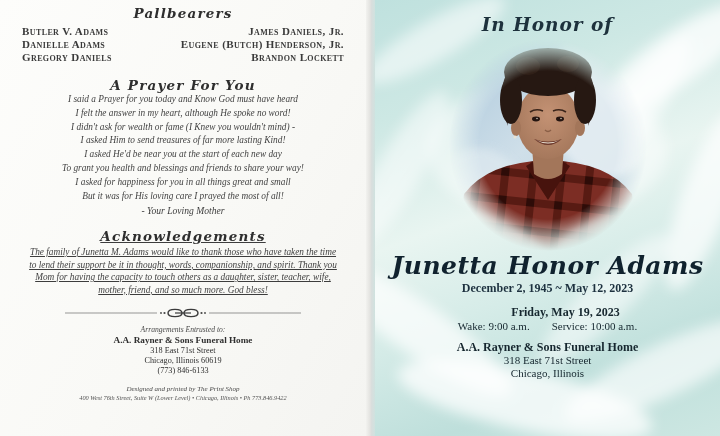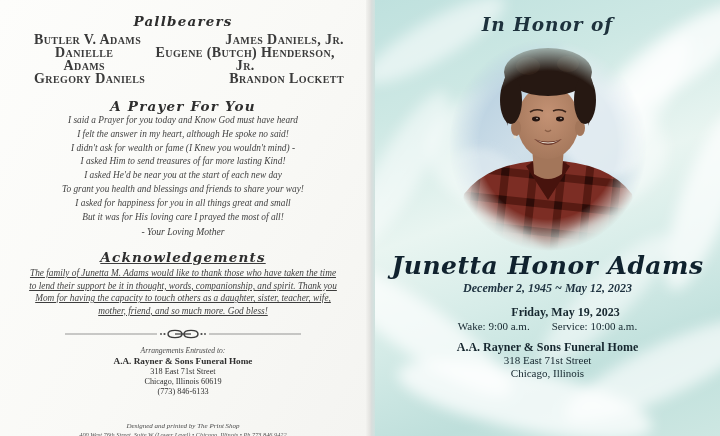--- a/index.html
+++ b/index.html
@@ -4,48 +4,47 @@
 <style>
   html,body{margin:0;padding:0;background:#ffffff;}
   .spread{
     width:720px;height:436px;display:flex;overflow:hidden;position:relative;
     font-family:"Liberation Serif", serif;
   }
   
   .page-left{
     width:366px;height:436px;flex:0 0 366px;
     background:linear-gradient(120deg,#fdfdfb 0%,#f9f9f6 55%,#f4f4f1 100%);
-    text-align:center;box-sizing:border-box;padding-top:13px;color:#3d3d3d;
+    text-align:center;box-sizing:border-box;padding-top:5px;color:#3d3d3d;
   }
   .script-heading{
     font-family:"DejaVu Serif", serif;font-style:italic;font-weight:bold;
     font-size:13.5px;color:#2e2e2e;letter-spacing:1.2px;margin:0;
   }
   .names-block{width:322px;margin:4px auto 0 auto;}
   .name-row{display:flex;justify-content:space-between;line-height:13px;}
   .name{
-    font-size:14px;font-variant:small-caps;letter-spacing:.4px;color:#3a3a3a;
+    font-size:11px;font-variant:small-caps;letter-spacing:.4px;color:#3a3a3a;
     font-weight:bold;
-    margin-left:12px;
   }
   .prayer-block{margin-top:13px;}
   .prayer-line{font-style:italic;font-size:9.3px;line-height:13.8px;color:#424242;}
   .author-line{font-style:italic;font-size:7.4px;color:#555;margin-top:2px;}
   .signature-line{font-style:italic;font-size:9.6px;color:#3d3d3d;margin-top:2px;}
   .ack-block{margin-top:12px;text-decoration:underline;}
   .ack-body{
     font-style:italic;font-size:9.3px;line-height:12.4px;color:#424242;
     width:312px;margin:2px auto 0 auto;
   }
   .divider{margin:9px auto 4px auto;width:240px;height:16px;}
   .arr-block{margin-top:2px;color:#2f2f2f;}
   .arr-intro{font-style:italic;font-size:7.6px;color:#4a4a4a;}
   .arr-name{font-size:9.2px;font-weight:bold;line-height:11px;margin-top:1px;}
   .arr-line{font-size:8.2px;line-height:10px;}
-  .printer-block{margin-top:25px;}
+  .printer-block{margin-top:9px;}
   .printer-1{font-style:italic;font-size:7px;color:#4a4a4a;line-height:8.5px;}
   .printer-2{font-style:italic;font-size:6.3px;color:#525252;line-height:8px;}
   
   .fold{
     width:9px;height:436px;flex:0 0 9px;
     background:linear-gradient(90deg,#f2f2ef 0%,#e3e3e0 45%,#d9dedd 60%,#cfe2df 100%);
   }
   
   .page-right{
     width:345px;height:436px;flex:0 0 345px;position:relative;overflow:hidden;
@@ -57,21 +56,21 @@
   .tribute{
     margin-top:13px;font-family:"DejaVu Serif", serif;font-style:italic;font-weight:bold;
     font-size:18.5px;line-height:23px;color:#1d313c;letter-spacing:1px;
   }
   .portrait-wrap{margin:2px auto 0 auto;width:200px;height:214px;}
   .cover-name{
     font-family:"DejaVu Serif", serif;font-style:italic;font-weight:bold;
     font-size:25px;color:#10222e;letter-spacing:.5px;line-height:27px;margin-top:2px;
   }
   .cover-dates{
-    font-style:italic;font-weight:bold;font-size:12px;color:#1d313f;margin-top:2px;
+    font-weight:bold;font-size:12px;color:#1d313f;margin-top:2px;
   }
   .service-block{margin-top:9px;color:#16272f;}
   .service-date{font-weight:bold;font-size:12px;line-height:14px;padding-left:36px;}
   .wake-line{font-size:11px;line-height:14px;}
   .wake-gap{display:inline-block;width:22px;}
   .venue-name{font-weight:bold;font-size:12px;line-height:14px;margin-top:7px;}
   .venue-line{font-size:11px;line-height:13px;}
 </style>
 </head>
 <body>
@@ -94,21 +93,21 @@
         <div class="name-row">
           <span class="name">Gregory Daniels</span>
           <span class="name">Brandon Lockett</span>
         </div>
       </div>
     </section>
 
     <section class="prayer-block">
       <h2 class="script-heading">A Prayer For You</h2>
       <div class="prayer-line">I said a Prayer for you today and Know God must have heard</div>
-      <div class="prayer-line">I felt the answer in my heart, although He spoke no said!</div>
+      <div class="prayer-line">I felt the answer in my heart, although He spoke no word!</div>
       <div class="prayer-line">I didn't ask for wealth or fame (I Knew you wouldn't mind) -</div>
       <div class="prayer-line">I asked Him to send treasures of far more lasting Kind!</div>
       <div class="prayer-line">I asked He'd be near you at the start of each new day</div>
       <div class="prayer-line">To grant you health and blessings and friends to share your way!</div>
       <div class="prayer-line">I asked for happiness for you in all things great and small</div>
       <div class="prayer-line">But it was for His loving care I prayed the most of all!</div>
       <div class="signature-line">- Your Loving Mother</div>
     </section>
 
     <section class="ack-block">

